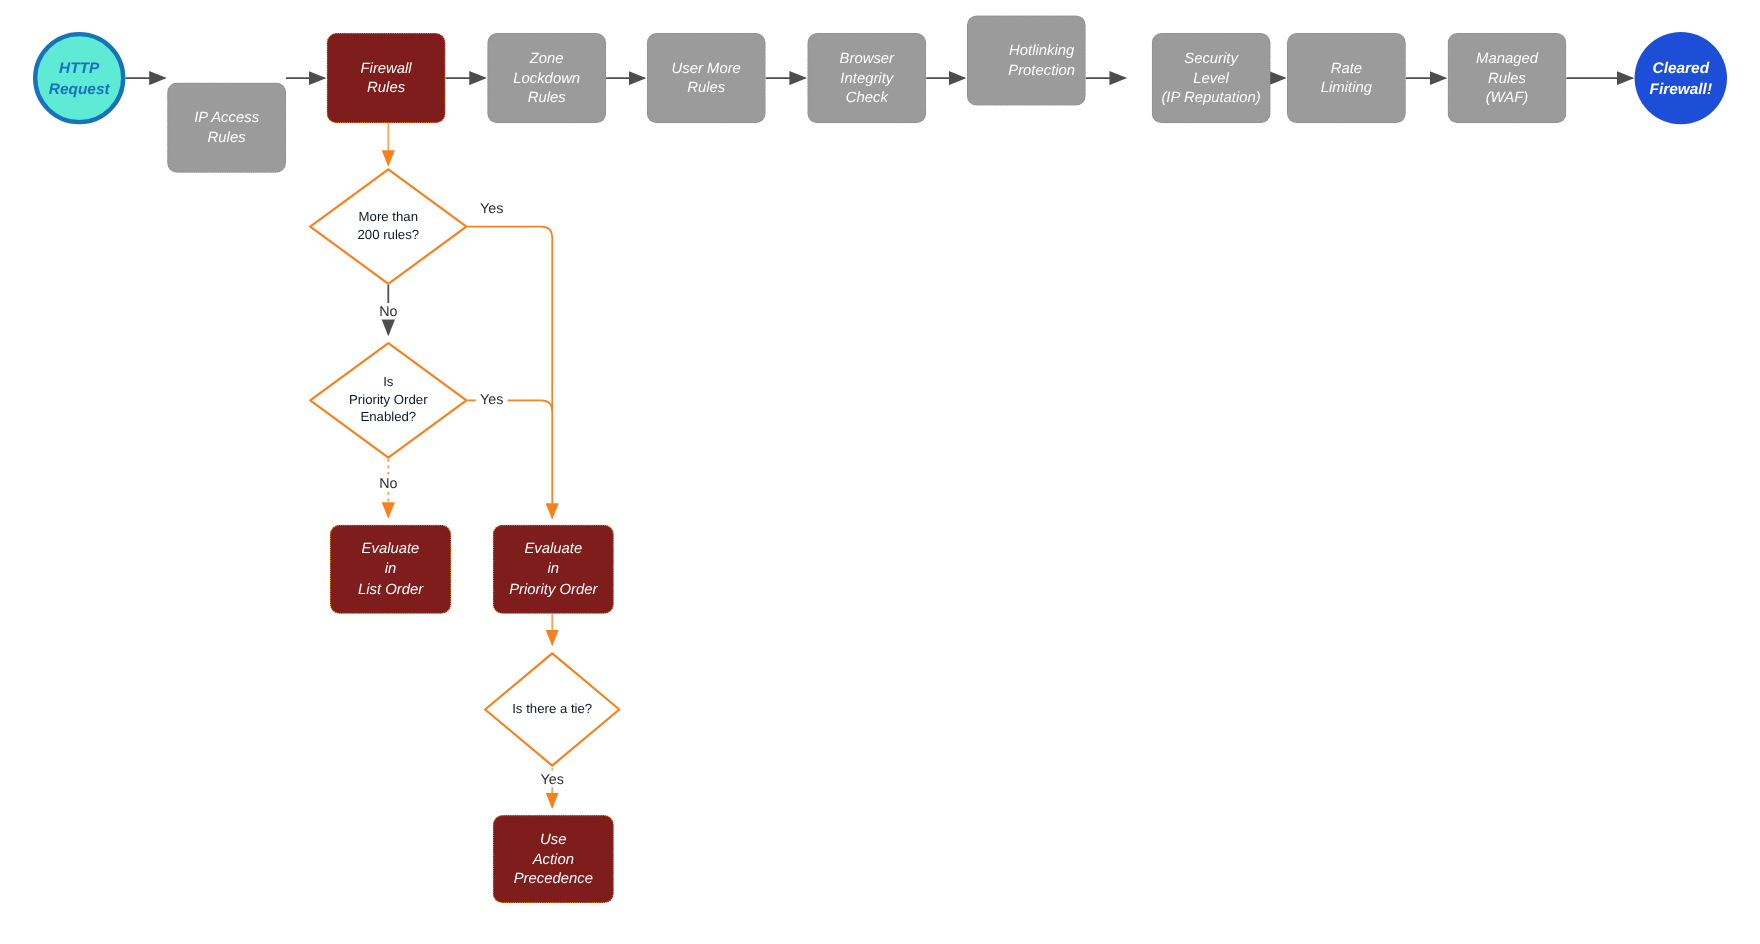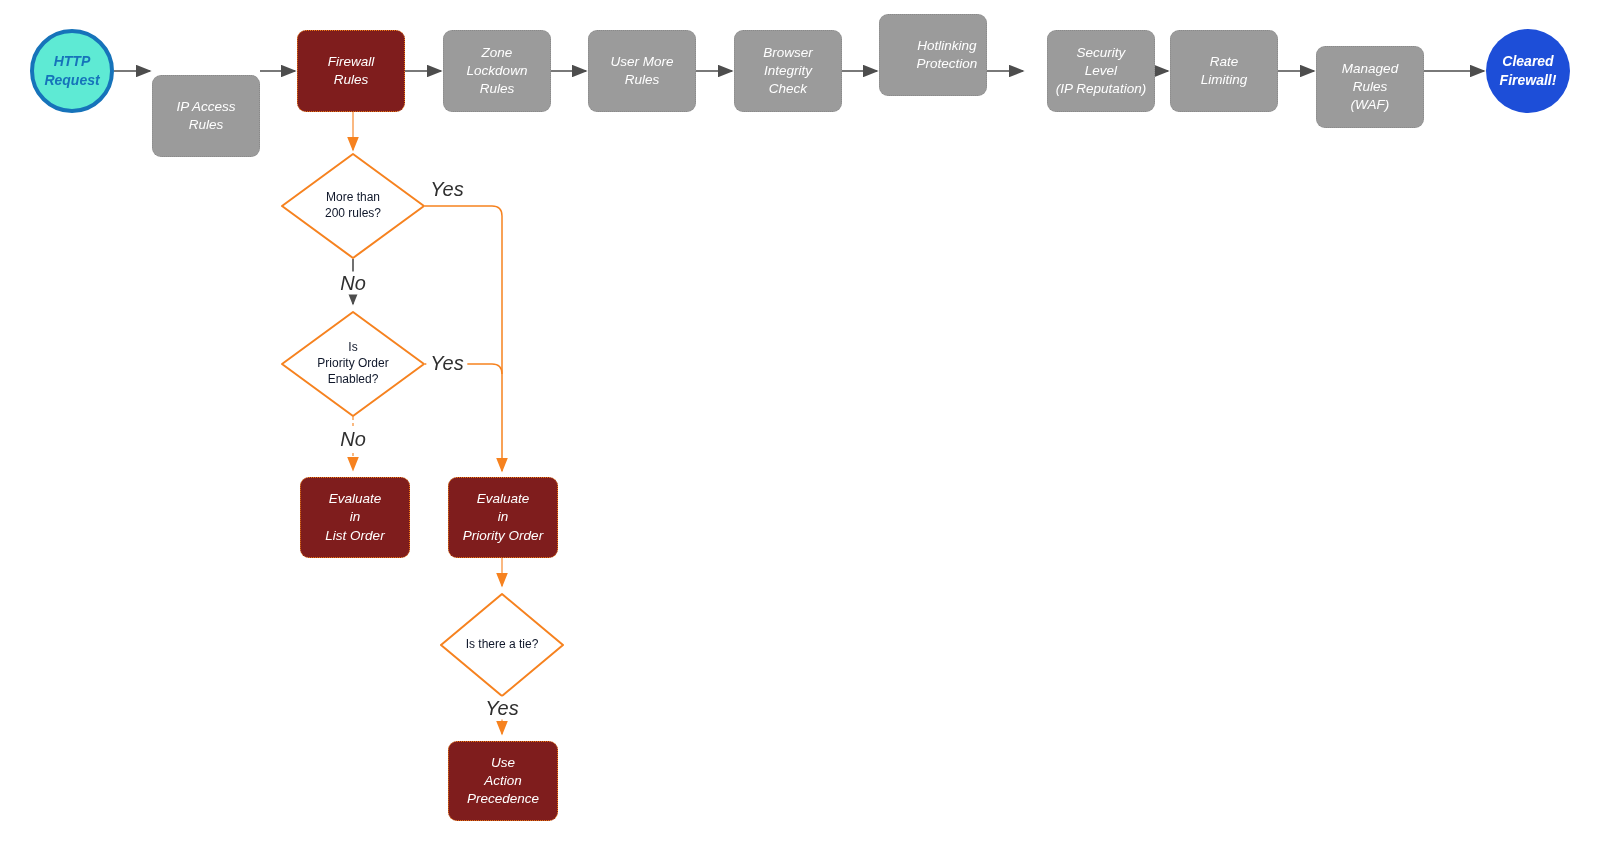--- a/index.html
+++ b/index.html
@@ -21,21 +21,21 @@
   .circle{width:84px;height:84px;border-radius:50%;}
   .circle.outline{background:#5eead4;border:4px solid #1673ba;}
   .circle.filled{background:#1d4ed8;}
   .circle .lbl{font-weight:bold;font-size:14px;}
   .circle.outline .lbl{color:#1673ba;}
   .diamond{position:absolute;z-index:2;}
   .diamond svg{position:absolute;left:0;top:0;overflow:visible;}
   .diamond .dtext{position:absolute;inset:0;display:flex;align-items:center;justify-content:center;
         text-align:center;font-size:12px;line-height:1.32;color:#0f172a;white-space:pre-line;}
   .edge-label{position:absolute;z-index:3;transform:translate(-50%,-50%);
-        font-style:italic;font-size:20px;color:#2f2f2f;padding:0 4px;}
+        font-size:13px;color:#2f2f2f;padding:0 4px;}
   .edge-label.onwire{background:#ffffff;}
 </style>
 </head>
 <body>
 
 <div class="canvas">
 
   <svg class="wires" width="1600" height="858" viewBox="0 0 1600 858">
     <defs>
       <marker id="arrGray" markerWidth="10" markerHeight="8" refX="9" refY="4" orient="auto">
@@ -98,21 +98,21 @@
   </div>
   <div class="node box gray" style="left:1025px;top:30px;margin-left:22px;">
     <span class="lbl">Security
 Level
 (IP Reputation)</span>
   </div>
   <div class="node box gray" style="left:1170px;top:30px;">
     <span class="lbl">Rate
 Limiting</span>
   </div>
-  <div class="node box gray" style="left:1316px;top:46px;">
+  <div class="node box gray" style="left:1316px;top:30px;">
     <span class="lbl">Managed
 Rules
 (WAF)</span>
   </div>
   <div class="node circle filled" style="left:1486px;top:29px;">
     <span class="lbl">Cleared
 Firewall!</span>
   </div>
 
   <div class="diamond" style="left:281px;top:153px;width:144px;height:106px;">

